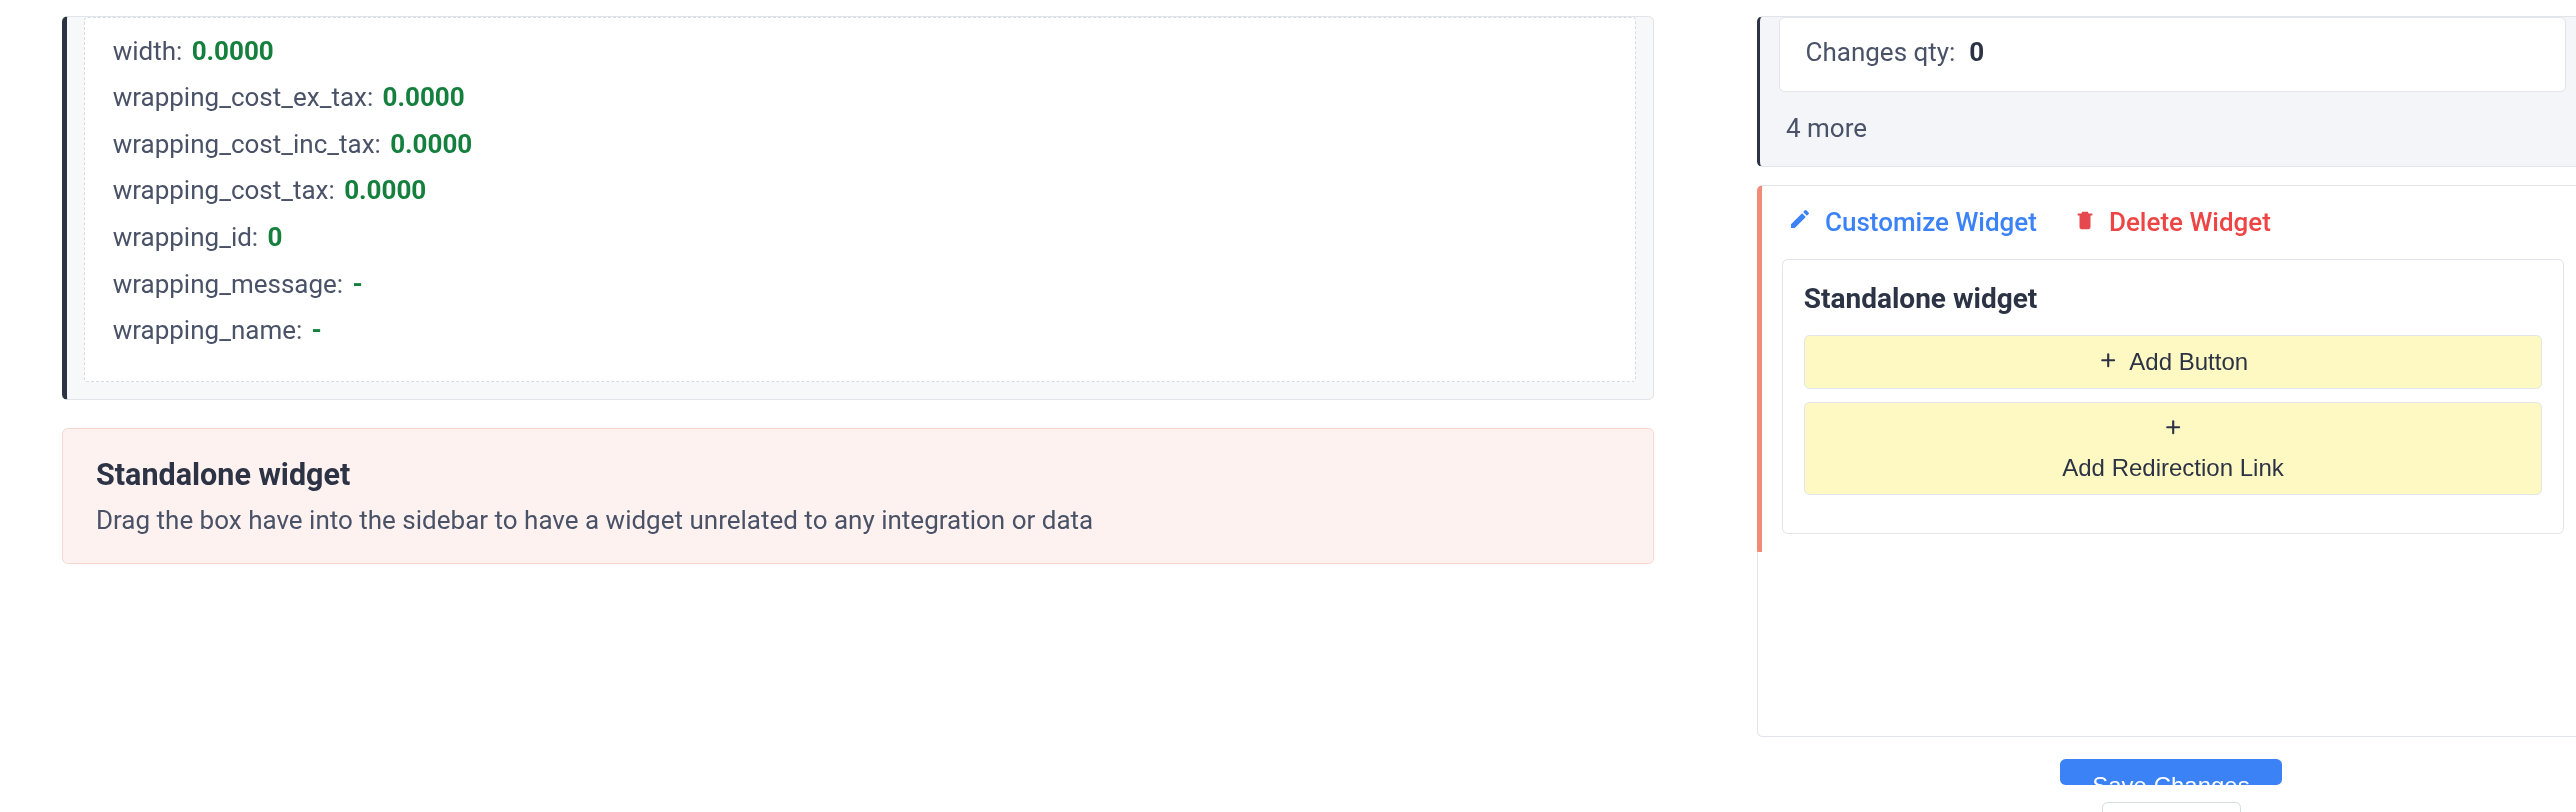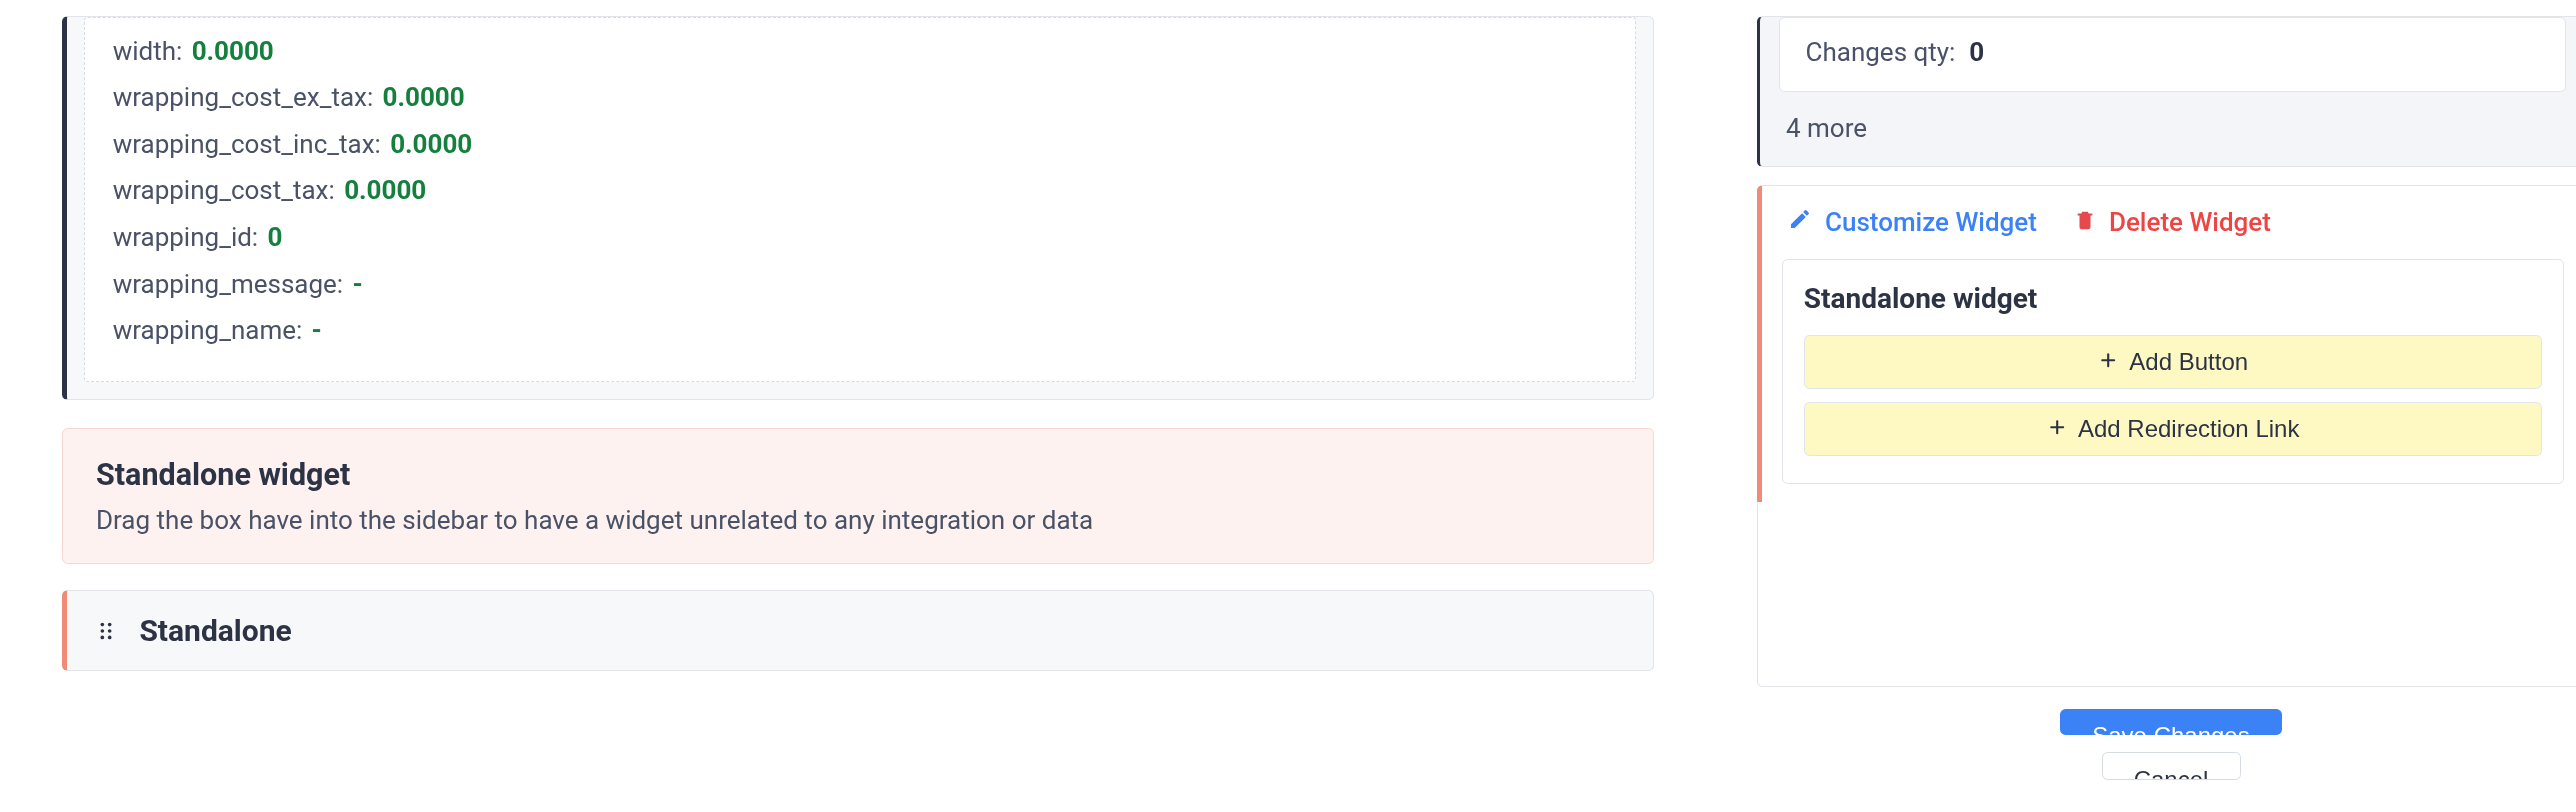--- a/index.html
+++ b/index.html
@@ -174,21 +174,22 @@
       border-radius: 5.6px;
       padding: 12px 18.5px;
       font-size: 24px;
       color: #2c3345;
       font-weight: 500;
       cursor: pointer;
       margin-bottom: 13px;
       text-align: right;
     }
     .add-button:last-child {
-      margin-bottom: 5px;
+      margin-bottom: 16px;
+      flex-direction: column;
     }
     .empty-white {
       background: #ffffff;
       border: 0.9px solid #e1e4e8;
       border-top: none;
       border-radius: 0 0 5.6px 5.6px;
       height: 185px;
       margin-top: -3.7px;
     }
     .footer-bar {
@@ -264,33 +265,20 @@
           <span class="data-value">-</span>
         </div>
       </div>
     </div>
 
     <div class="tip-box">
       <div class="tip-title">Standalone widget</div>
       <div class="tip-desc">Drag the box have into the sidebar to have a widget unrelated to any integration or data</div>
     </div>
 
-    <div class="standalone-bar">
-      <span class="drag-icon">
-        <svg width="22" height="22" viewBox="0 0 24 24" fill="#2c3345">
-          <circle cx="8" cy="5" r="2"></circle>
-            <circle cx="16" cy="5" r="2"></circle>
-          <circle cx="8" cy="12" r="2"></circle>
-            <circle cx="16" cy="12" r="2"></circle>
-          <circle cx="8" cy="19" r="2"></circle>
-            <circle cx="16" cy="19" r="2"></circle>
-        </svg>
-      </span>
-      <span class="standalone-label">Standalone</span>
-    </div>
   </div>
 
   <div class="right-column">
     <div class="right-card-outer">
       <div class="shipped-box">
         <span class="shipped-label">Changes qty:</span>
         <span class="shipped-val">0</span>
       </div>
       <div class="more-link">4 more</div>
     </div>

